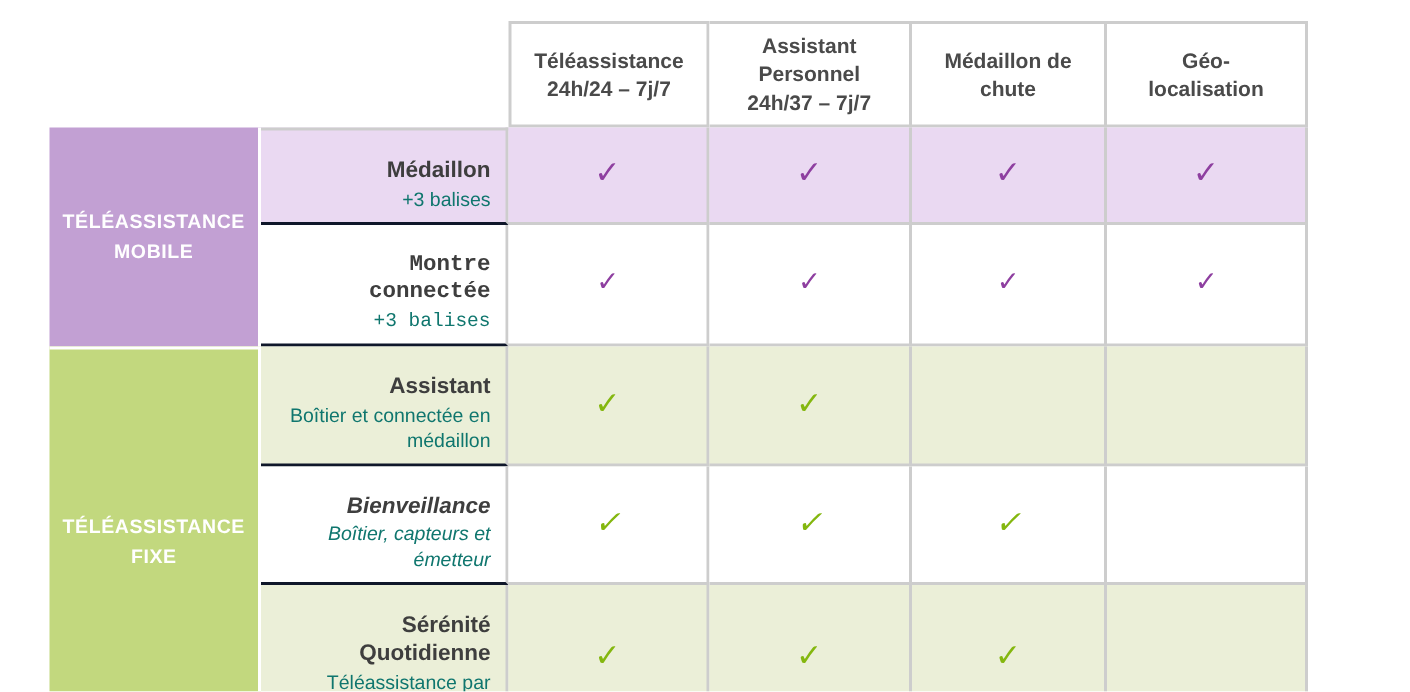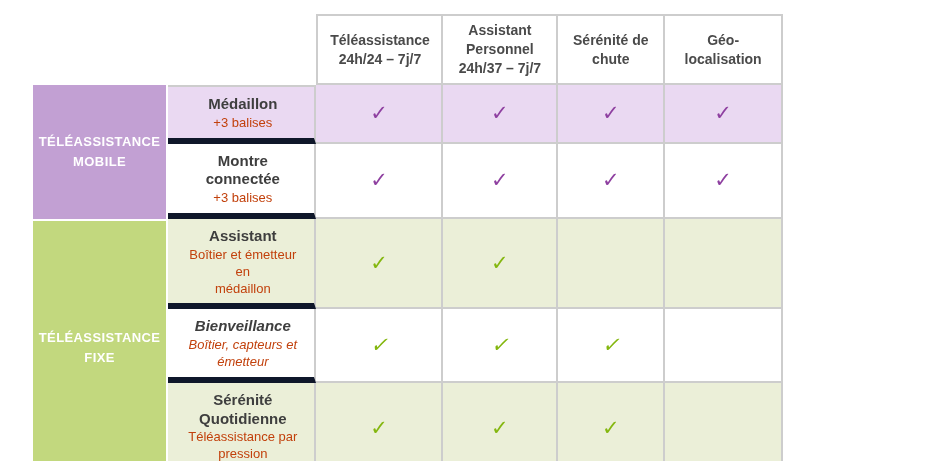--- a/index.html
+++ b/index.html
@@ -1,28 +1,28 @@
 <!DOCTYPE html>
 <html><head>
 <meta charset="utf-8">
 <style>
   html,body { margin:0; padding:0; background:#ffffff; }
   body { width:940px; height:461px; font-family:"Liberation Sans", sans-serif; }
-  .stage { position:relative; width:783px; height:461px; background:#ffffff; overflow:hidden; }
+  .stage { position:relative; width:940px; height:461px; background:#ffffff; overflow:hidden; }
 
   table.cmp {
     position:absolute; left:33px; top:14px;
     border-collapse:separate; border-spacing:0; table-layout:fixed;
   }
   table.cmp td, table.cmp th { box-sizing:border-box; vertical-align:middle; }
 
   
   tr.hrow  { height:71px; }
   tr.r1    { height:47px; }
-  tr.r2    { height:48px; }
+  tr.r2    { height:48px;font-family:Liberation Mono, monospace; }
   tr.r3    { height:59px; }
   tr.r4    { height:62px;font-style:italic; }
   tr.r5    { height:84px; }
 
   
   td.corner { background:transparent; border:none; }
   th.colhead {
     background:#ffffff;
     color:#4a4a4a;
     font-size:14px; font-weight:bold; line-height:1.35;
@@ -38,31 +38,31 @@
   td.group {
     color:#ffffff; font-size:13px; font-weight:bold; letter-spacing:0.4px;
     text-align:center; white-space:pre-line; line-height:1.55;
     border-right:2px solid #ffffff;
   }
   td.group-mobile { background:#c2a0d3; }
   td.group-fixe   { background:#c2d87e; border-top:2px solid #ffffff; }
 
   
   td.name {
-    text-align:center; padding:8px 10px 6px 13px;
+    text-align:right; padding:18px 10px 6px 13px;
     border-right:2px solid #cdcdcd;
-    border-bottom:6px solid #0f172a;
+    border-bottom:2px solid #0f172a;
   }
   td.name.bt { border-top:2px solid #cdcdcd; }
   .offer-title {
     display:block; font-size:15px; font-weight:bold; color:#3e3e3e;
     line-height:1.25; white-space:pre-line;
   }
   .offer-sub {
-    display:block; font-size:13px; color:#c2410c;
+    display:block; font-size:13px; color:#0f766e;
     line-height:1.3; white-space:pre-line; margin-top:1px;
   }
 
   
   td.cell {
     text-align:center;
     border-right:2px solid #cdcdcd;
     border-bottom:2px solid #cdcdcd;
   }
   .check-mark { font-size:21px; line-height:1; }
@@ -89,21 +89,21 @@
     </colgroup>
 
     <tbody>
         <tr class="hrow">
       <td class="corner" colspan="2"></td>
       <th class="colhead first">Téléassistance
 24h/24 – 7j/7</th>
       <th class="colhead">Assistant
 Personnel
 24h/37 – 7j/7</th>
-      <th class="colhead">Sérénité de
+      <th class="colhead">Médaillon de
 chute</th>
       <th class="colhead">Géo-
 localisation</th>
     </tr>
 
     <tr class="r1 mobile">
       <td class="group group-mobile" rowspan="2">TÉLÉASSISTANCE
 MOBILE</td>
       <td class="name bt bg-purple">
         <span class="offer-title">Médaillon</span>
@@ -124,21 +124,21 @@
       <td class="cell bg-white"><span class="check-mark">✓</span></td>
       <td class="cell bg-white"><span class="check-mark">✓</span></td>
       <td class="cell bg-white"><span class="check-mark">✓</span></td>
     </tr>
 
     <tr class="r3 fixe">
       <td class="group group-fixe" rowspan="3">TÉLÉASSISTANCE
 FIXE</td>
       <td class="name bg-green">
         <span class="offer-title">Assistant</span>
-        <span class="offer-sub">Boîtier et émetteur en
+        <span class="offer-sub">Boîtier et connectée en
 médaillon</span>
       </td>
       <td class="cell bg-green"><span class="check-mark">✓</span></td>
       <td class="cell bg-green"><span class="check-mark">✓</span></td>
       <td class="cell bg-green"><span class="check-mark"></span></td>
       <td class="cell bg-green"><span class="check-mark"></span></td>
     </tr>
 
     <tr class="r4 fixe">
       <td class="name bg-white">

